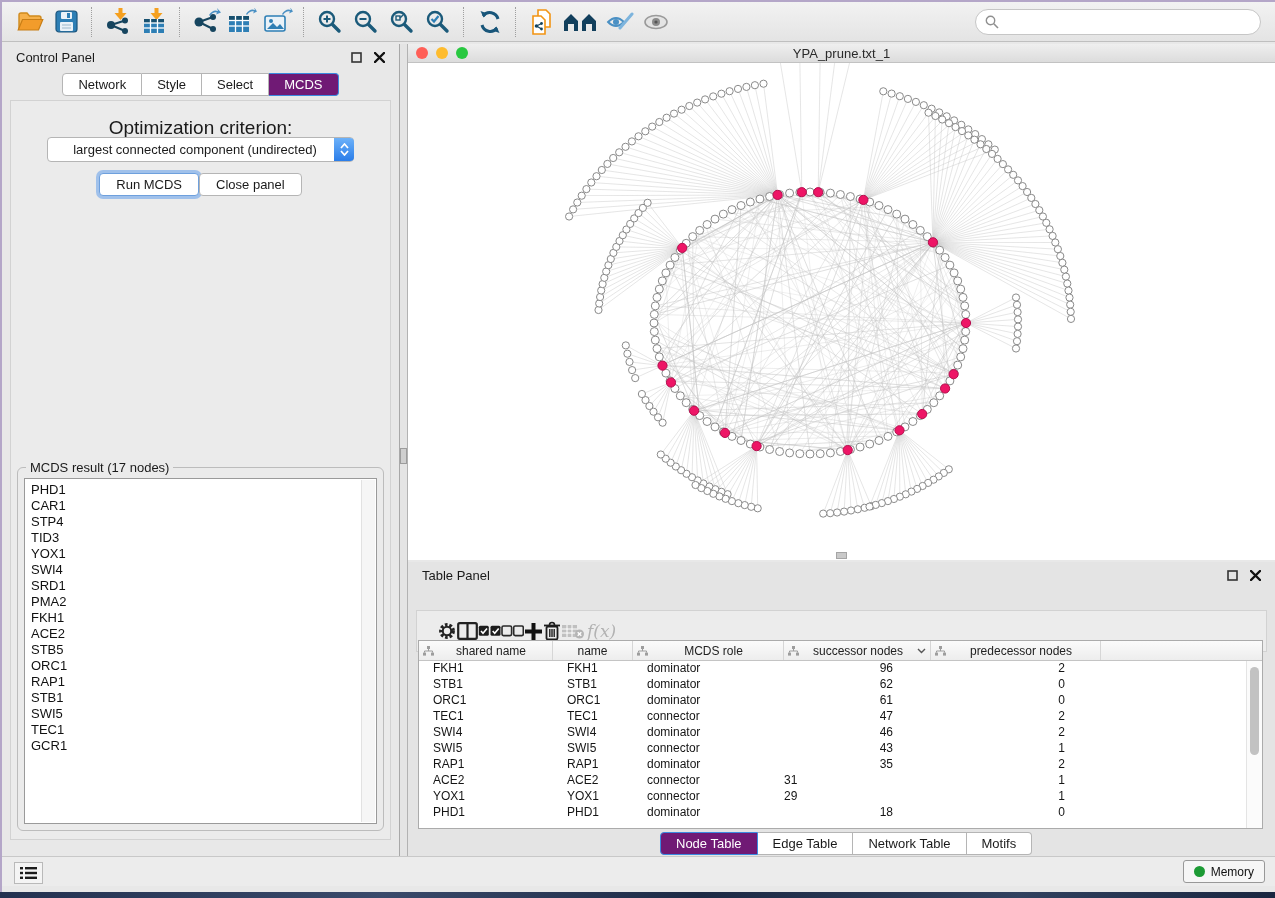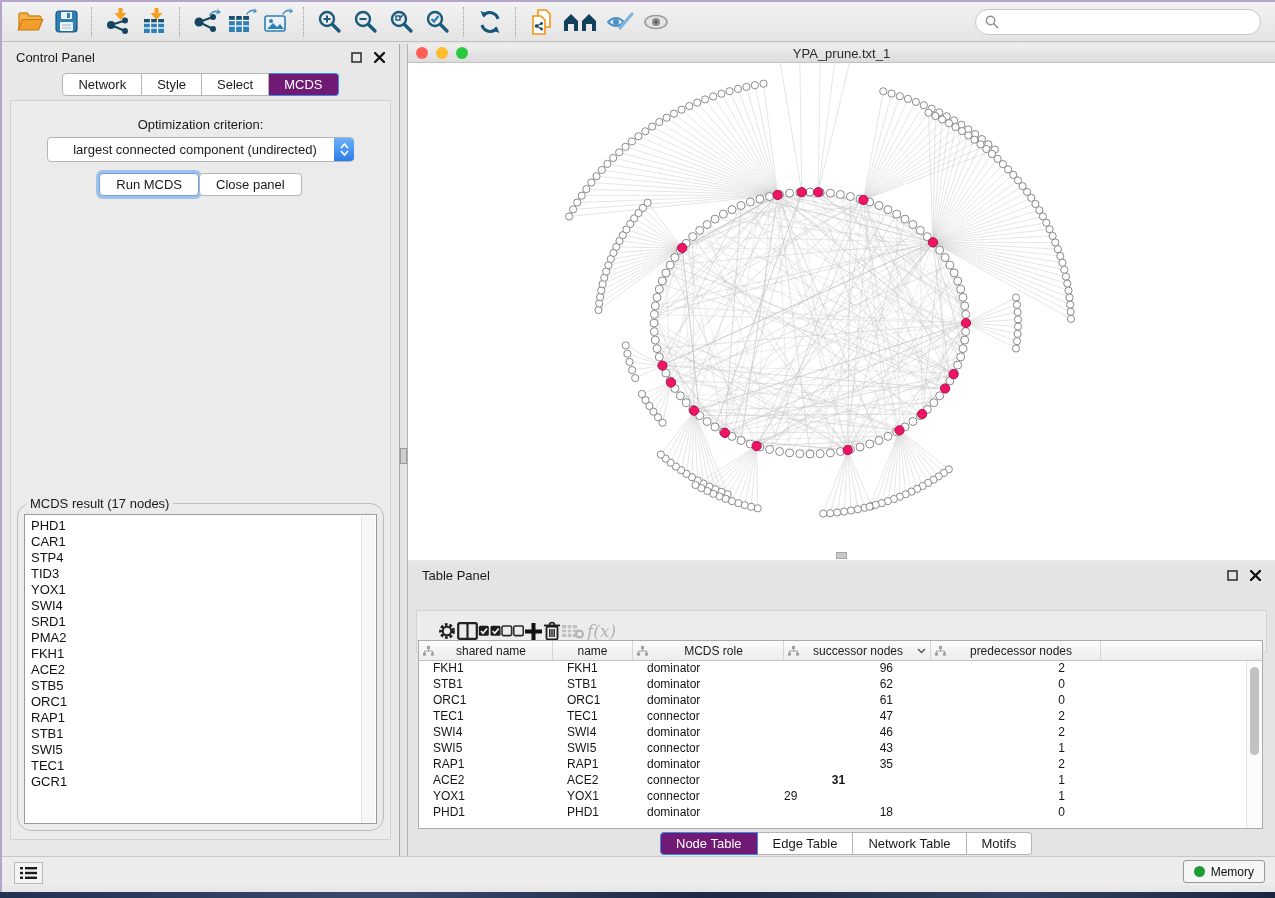--- a/index.html
+++ b/index.html
@@ -25,30 +25,30 @@
   #control-panel{position:absolute;top:44px;left:2px;width:398px;bottom:36px;background:#e8e8e8;border-right:1px solid #a8a8a8;box-sizing:border-box;}
   #cp-header{position:absolute;top:0;left:0;right:0;height:26px;display:flex;align-items:center;justify-content:space-between;padding:0 14px;}
   .seg-tabs{display:flex;}
   #cp-tabs{position:absolute;top:29px;left:0;right:0;display:flex;justify-content:center;}
   .seg-tab{font-size:13px;color:#1a1a1a;background:#fff;border:1px solid #b5b5b5;border-left:none;
     padding:3px 15px;line-height:15px;}
   .seg-tab:first-child{border-left:1px solid #b5b5b5;border-radius:4px 0 0 4px;}
   .seg-tab:last-child{border-radius:0 4px 4px 0;}
   .seg-tab.active{background:#701a75;color:#fff;border-color:#3b8ae0;}
   #cp-inner{position:absolute;top:56px;left:8px;right:8px;bottom:16px;background:#ebebeb;border:1px solid #d2d2d2;}
-  #opt-label{position:absolute;top:16px;left:0;right:0;text-align:center;font-size:13px;color:#1a1a1a;}
+  #opt-label{position:absolute;top:16px;left:0;right:0;text-align:center;font-size:19px;color:#1a1a1a;}
   #opt-select{position:absolute;top:36px;left:36px;right:36px;height:23px;background:#fff;border:1px solid #b5b5b5;
     border-radius:4px;display:flex;align-items:center;font-size:13px;color:#1a1a1a;}
   #opt-select .val{flex:1;text-align:center;padding-left:8px;white-space:nowrap;overflow:hidden;}
   #opt-select .stepper{width:20px;height:23px;margin:-1px -1px -1px 0;border-radius:0 4px 4px 0;
     background:linear-gradient(#6cb1f9,#2a7de9);display:flex;flex-direction:column;align-items:center;justify-content:center;gap:1px;}
   .btn{background:#fff;border:1px solid #b5b5b5;border-radius:4px;font-size:13px;color:#1a1a1a;padding:3px 16px;font-family:"Liberation Sans",sans-serif;}
   #run-btn{box-shadow:0 0 0 3px rgba(110,165,235,.6);border-color:#6ea0dd;}
   #cp-btn-row{position:absolute;top:72px;left:0;right:0;display:flex;justify-content:center;}
-  #mcds-fieldset{position:absolute;left:6px;right:6px;top:366px;bottom:8px;border:1px solid #bcbcbc;border-radius:14px;margin-top:36px;}
+  #mcds-fieldset{position:absolute;left:6px;right:6px;top:366px;bottom:8px;border:1px solid #bcbcbc;border-radius:6px;}
   #mcds-legend{position:absolute;top:-8px;left:8px;background:#ebebeb;padding:0 4px;font-size:13px;color:#1a1a1a;}
   #mcds-list{position:absolute;left:6px;right:6px;top:10px;bottom:6px;background:#fff;border:1px solid #9a9a9a;overflow:hidden;}
   #mcds-items{position:absolute;left:6px;top:3px;right:20px;font-size:13px;line-height:16px;color:#111;}
   #mcds-scroll{position:absolute;right:1px;top:1px;bottom:1px;width:13px;background:#f6f6f6;border-left:1px solid #e2e2e2;}
   
   #vsplit{position:absolute;top:44px;left:400px;width:8px;bottom:36px;background:#e4e4e4;border-right:1px solid #b2b2b2;box-sizing:border-box;}
   #vsplit .handle{position:absolute;top:404px;left:0px;width:7px;height:16px;background:#cfcfcf;border:1px solid #9c9c9c;box-sizing:border-box;}
   
   #net-window{position:absolute;top:44px;left:408px;right:0;height:516px;background:#0c4a6e;}
   #net-titlebar{position:absolute;top:0;left:0;right:0;height:18px;background:linear-gradient(#efefef,#dcdcdc);
@@ -1173,21 +1173,21 @@
             <div class="tcell" style="width:134px;padding-left:14px;text-align:left;">RAP1</div>
             <div class="tcell" style="width:80px;padding-left:14px;text-align:left;">RAP1</div>
             <div class="tcell" style="width:151px;padding-left:14px;text-align:left;">dominator</div>
             <div class="tcell" style="width:147px;padding-right:38px;text-align:right;">35</div>
             <div class="tcell" style="width:170px;padding-right:36px;text-align:right;">2</div>
           </div>
           <div class="trow">
             <div class="tcell" style="width:134px;padding-left:14px;text-align:left;">ACE2</div>
             <div class="tcell" style="width:80px;padding-left:14px;text-align:left;">ACE2</div>
             <div class="tcell" style="width:151px;padding-left:14px;text-align:left;">connector</div>
-            <div class="tcell" style="width:147px;padding-right:38px;text-align:center;font-weight:bold;">31</div>
+            <div class="tcell" style="width:147px;padding-right:38px;text-align:left;">31</div>
             <div class="tcell" style="width:170px;padding-right:36px;text-align:right;">1</div>
           </div>
           <div class="trow">
             <div class="tcell" style="width:134px;padding-left:14px;text-align:left;">YOX1</div>
             <div class="tcell" style="width:80px;padding-left:14px;text-align:left;">YOX1</div>
             <div class="tcell" style="width:151px;padding-left:14px;text-align:left;">connector</div>
             <div class="tcell" style="width:147px;padding-right:38px;text-align:left;">29</div>
             <div class="tcell" style="width:170px;padding-right:36px;text-align:right;">1</div>
           </div>
           <div class="trow">

